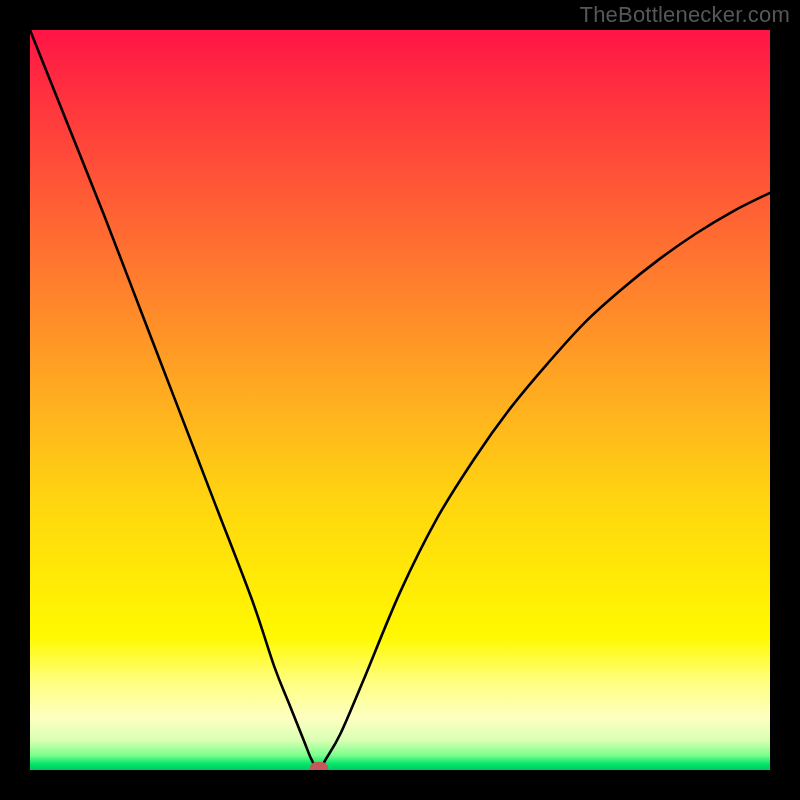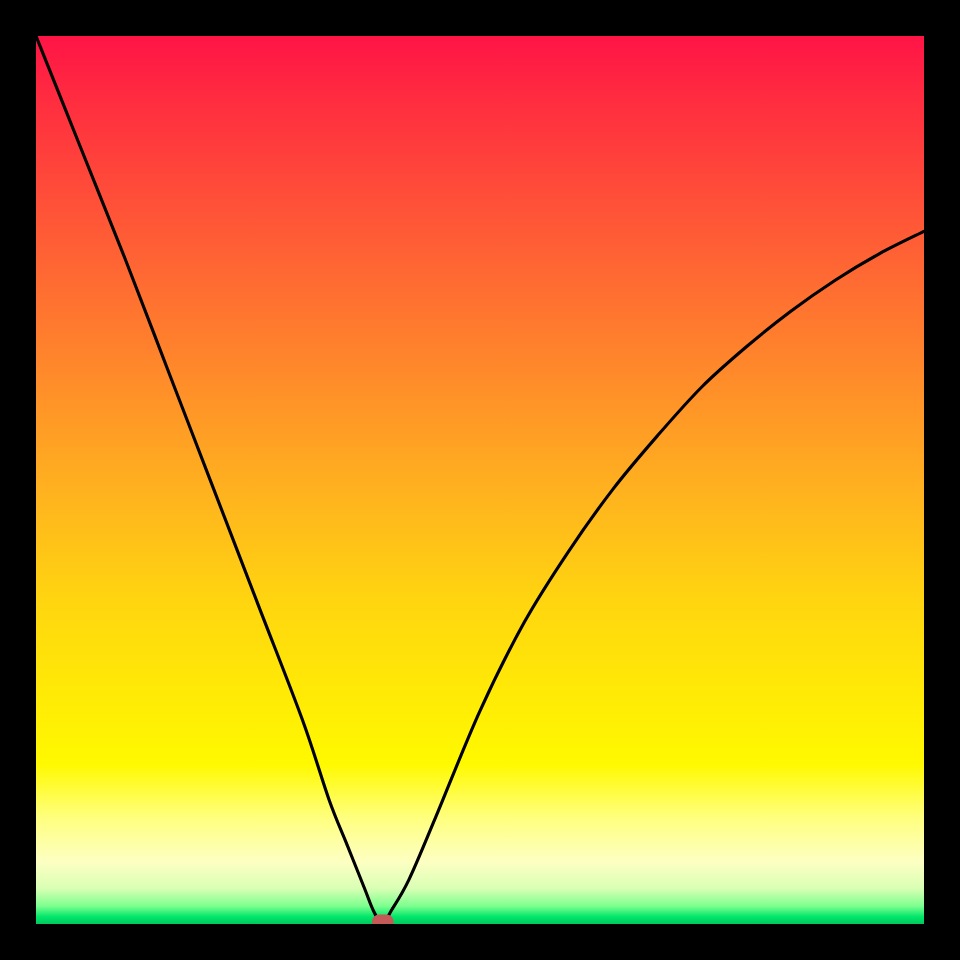--- a/index.html
+++ b/index.html
@@ -65,20 +65,21 @@
     width: 18px;
     height: 12px;
     background: #c35a58;
     border-radius: 6px;
   }
 </style>
 </head>
 <body>
 
 <div class="frame">
+  <div class="attribution">TheBottlenecker.com</div>
 
   <div class="plot-area">
     <div class="gradient"></div>
     <svg class="curve" viewBox="0 0 740 740" preserveAspectRatio="none">
       <path id="curve-path" fill="none" stroke-width="2.6" stroke-linecap="round" stroke="#000000" d="M 0.00 0.00 C 6.17 15.42, 24.67 61.67, 37.00 92.50 C 49.33 123.33, 61.67 153.55, 74.00 185.00 C 86.33 216.45, 98.67 249.13, 111.00 281.20 C 123.33 313.27, 135.67 345.33, 148.00 377.40 C 160.33 409.47, 172.67 441.53, 185.00 473.60 C 197.33 505.67, 212.13 542.67, 222.00 569.80 C 231.87 596.93, 238.03 619.13, 244.20 636.40 C 250.37 653.67, 254.07 661.07, 259.00 673.40 C 263.93 685.73, 270.10 701.15, 273.80 710.40 C 277.50 719.65, 278.73 723.97, 281.20 728.90 C 283.67 733.83, 286.13 740.00, 288.60 740.00 C 291.07 740.00, 292.30 735.07, 296.00 728.90 C 299.70 722.73, 304.63 715.95, 310.80 703.00 C 316.97 690.05, 323.13 674.63, 333.00 651.20 C 342.87 627.77, 357.67 589.53, 370.00 562.40 C 382.33 535.27, 394.67 510.60, 407.00 488.40 C 419.33 466.20, 431.67 447.70, 444.00 429.20 C 456.33 410.70, 468.67 393.43, 481.00 377.40 C 493.33 361.37, 505.67 347.18, 518.00 333.00 C 530.33 318.82, 542.67 304.63, 555.00 292.30 C 567.33 279.97, 579.67 269.48, 592.00 259.00 C 604.33 248.52, 616.67 238.65, 629.00 229.40 C 641.33 220.15, 653.67 211.52, 666.00 203.50 C 678.33 195.48, 690.67 188.08, 703.00 181.30 C 715.33 174.52, 733.83 165.88, 740.00 162.80"></path>
     </svg>
     <div id="marker" class="marker" style="background: rgb(195, 90, 88); left: 279.6px; top: 732px;"></div>
   </div>
 </div>
 

